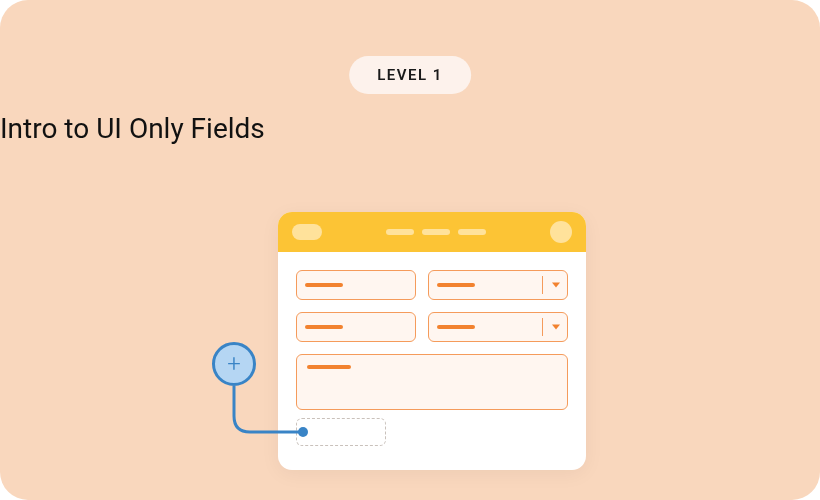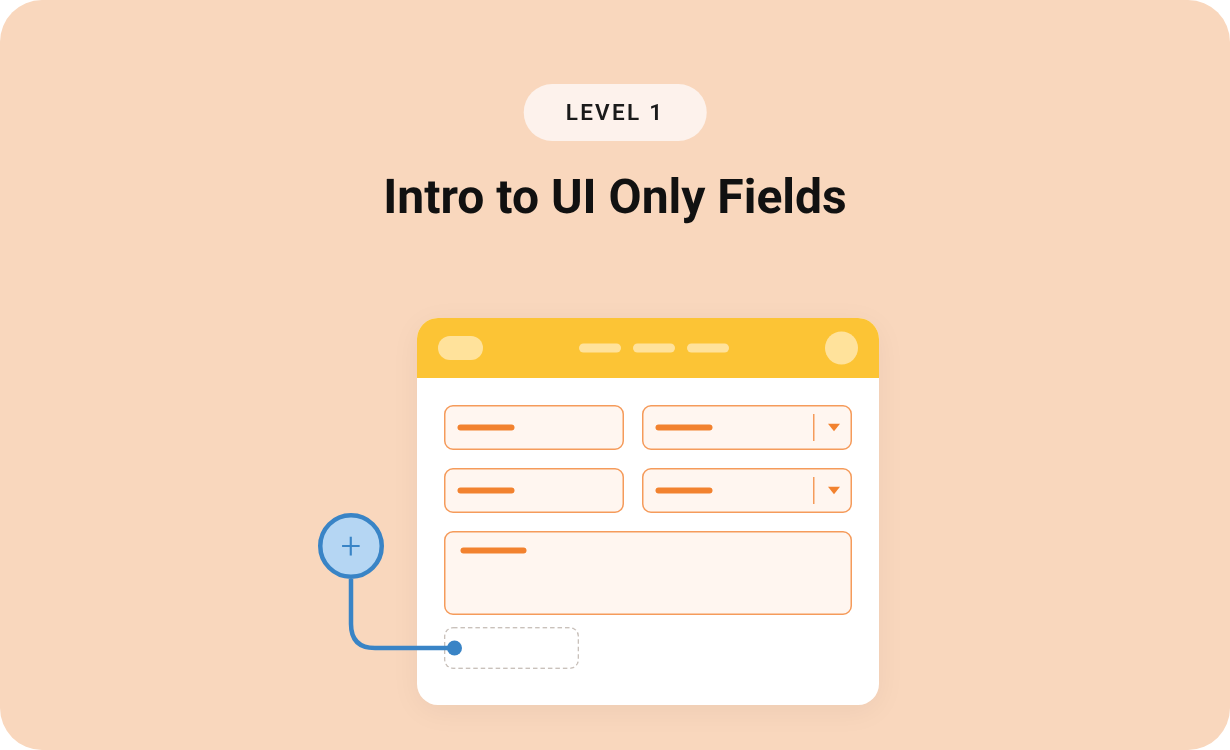--- a/index.html
+++ b/index.html
@@ -29,23 +29,23 @@
     font-weight: 600;
     letter-spacing: 1.5px;
     color: #1a1a1a;
     text-align: right;
   }
   .title {
     position: absolute;
     top: 112px;
     left: 0;
     right: 0;
-    text-align: center;
-    font-size: 32px;
-    font-weight: 700;
+    text-align: left;
+    font-size: 28px;
+    font-weight: 400;
     color: #111;
   }
   .window {
     position: absolute;
     top: 212px;
     left: 278px;
     width: 308px;
     height: 258px;
     background: #fff;
     border-radius: 14px;

